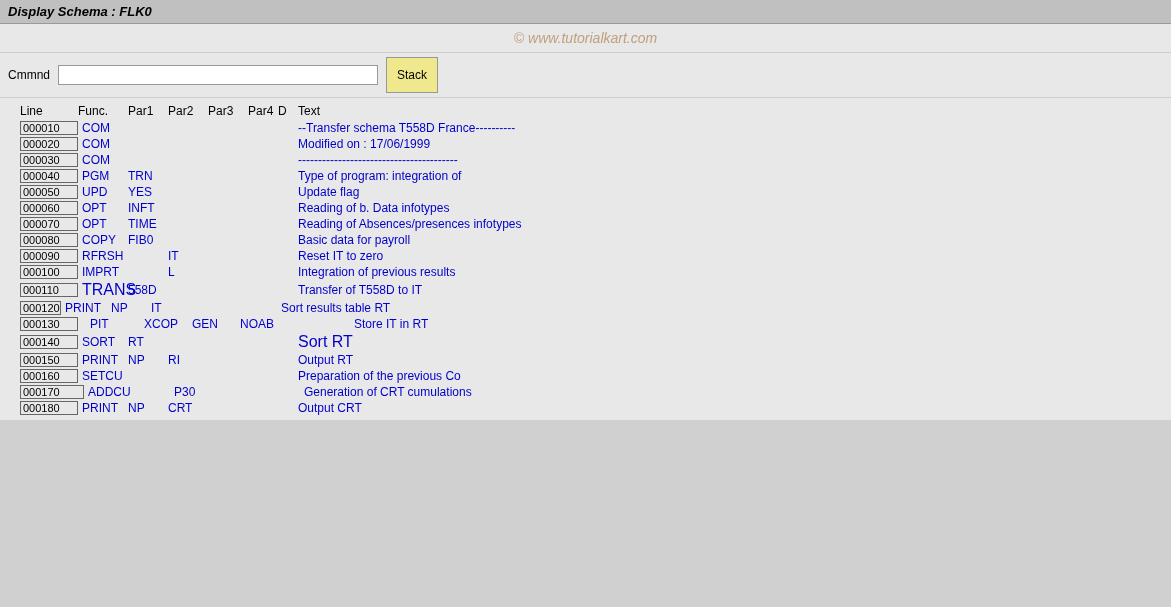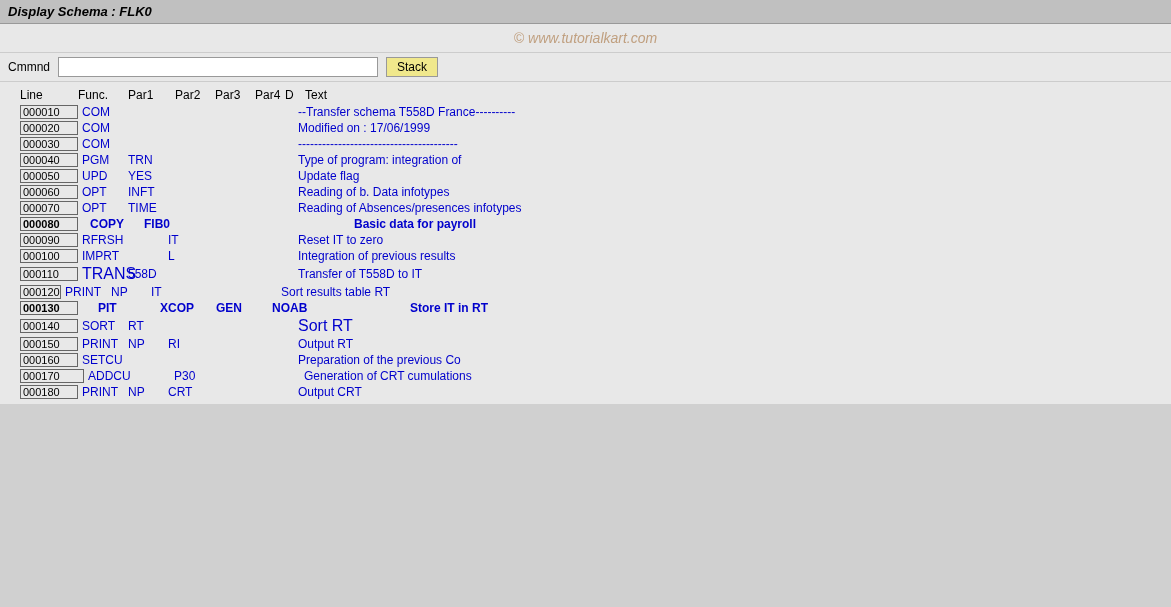--- a/index.html
+++ b/index.html
@@ -19,29 +19,29 @@
   <span style="display:block; background-color:#c0c0c0; padding:4px 8px; font-style:italic; font-weight:bold; font-size:13px; border-bottom:1px solid #999;">Display Schema : FLK0</span>
 </div>
 
 <div style="background-color:#e8e8e8; text-align:center; padding:6px; border-bottom:1px solid #ccc;">
   <span style="color:#c0a080; font-size:14px; font-style:italic;">© www.tutorialkart.com</span>
 </div>
 
 <div style="background-color:#e8e8e8; padding:4px 8px; display:flex; align-items:center; gap:8px; border-bottom:1px solid #ccc;">
   <label style="font-size:12px;">Cmmnd</label>
   <input type="text" style="width: 320px; height: 20px; border: 1px solid rgb(153, 153, 153); font-size: 12px; padding: 1px 4px;" value="">
-  <button style="background-color:#f0e88c; border:1px solid #999; padding:2px 10px; font-size:12px; cursor:pointer;">Stack</button>
+  <button style="background-color:#f0e88c; border:1px solid #999; padding:10px 10px; font-size:12px; cursor:pointer;">Stack</button>
 </div>
 
 <div style="background-color:#e8e8e8; padding:4px 20px;">
   <div style="display:flex; gap:0; padding:2px 0; font-size:12px; font-weight:normal;">
     <span style="width:58px;">Line</span>
     <span style="width:50px;">Func.</span>
     <span style="width:40px;">Par1</span>
-    <span style="width:40px;margin-left:7px;">Par2</span>
+    <span style="width:40px;">Par2</span>
     <span style="width:40px;">Par3</span>
     <span style="width:30px;">Par4</span>
     <span style="width:20px;">D</span>
     <span style="flex:1;">Text</span>
   </div>
   <div id="rows-container">
       <div style="display: flex; align-items: center; gap: 0px; padding: 1px 0px; font-size: 12px;">
         <span style="width: 58px; border: 1px solid rgb(102, 102, 102); padding: 0px 2px; font-size: 11px; color: rgb(0, 0, 0); background: rgb(232, 232, 232);">000010</span>
         <span style="width: 50px; color: rgb(0, 0, 204); padding-left: 4px; font-size: 12px;">COM</span>
         <span style="width: 40px; color: rgb(0, 0, 204); font-size: 12px;"></span>
@@ -104,21 +104,21 @@
       <div style="display: flex; align-items: center; gap: 0px; padding: 1px 0px; font-size: 12px;">
         <span style="width: 58px; border: 1px solid rgb(102, 102, 102); padding: 0px 2px; font-size: 11px; color: rgb(0, 0, 0); background: rgb(232, 232, 232);">000070</span>
         <span style="width: 50px; color: rgb(0, 0, 204); padding-left: 4px; font-size: 12px;">OPT</span>
         <span style="width: 40px; color: rgb(0, 0, 204); font-size: 12px;">TIME</span>
         <span style="width: 40px; color: rgb(0, 0, 204); font-size: 12px;"></span>
         <span style="width: 40px; color: rgb(0, 0, 204); font-size: 12px;"></span>
         <span style="width: 30px; color: rgb(0, 0, 204); font-size: 12px;"></span>
         <span style="width: 20px; color: rgb(0, 0, 204); font-size: 12px;"></span>
         <span style="flex: 1 1 0%; color: rgb(0, 0, 204); font-size: 12px;">Reading of Absences/presences infotypes</span>
       </div>
-      <div style="display: flex; align-items: center; gap: 8px; padding: 1px 0px; font-size: 12px; font-weight: bold;">
+      <div style="display: flex; align-items: center; gap: 0px; padding: 1px 0px; font-size: 12px;">
         <span style="width: 58px; border: 1px solid rgb(102, 102, 102); padding: 0px 2px; font-size: 11px; color: rgb(0, 0, 0); background: rgb(232, 232, 232);">000080</span>
         <span style="width: 50px; color: rgb(0, 0, 204); padding-left: 4px; font-size: 12px;">COPY</span>
         <span style="width: 40px; color: rgb(0, 0, 204); font-size: 12px;">FIB0</span>
         <span style="width: 40px; color: rgb(0, 0, 204); font-size: 12px;"></span>
         <span style="width: 40px; color: rgb(0, 0, 204); font-size: 12px;"></span>
         <span style="width: 30px; color: rgb(0, 0, 204); font-size: 12px;"></span>
         <span style="width: 20px; color: rgb(0, 0, 204); font-size: 12px;"></span>
         <span style="flex: 1 1 0%; color: rgb(0, 0, 204); font-size: 12px;">Basic data for payroll</span>
       </div>
       <div style="display: flex; align-items: center; gap: 0px; padding: 1px 0px; font-size: 12px;">
@@ -154,21 +154,21 @@
       <div style="display: flex; align-items: center; gap: 0px; padding: 1px 0px; font-size: 12px;">
         <span style="width: 41px; border: 1px solid rgb(102, 102, 102); padding: 0px 2px; font-size: 11px; color: rgb(0, 0, 0); background: rgb(232, 232, 232);">000120</span>
         <span style="width: 50px; color: rgb(0, 0, 204); padding-left: 4px; font-size: 12px;">PRINT</span>
         <span style="width: 40px; color: rgb(0, 0, 204); font-size: 12px;">NP</span>
         <span style="width: 40px; color: rgb(0, 0, 204); font-size: 12px;">IT</span>
         <span style="width: 40px; color: rgb(0, 0, 204); font-size: 12px;"></span>
         <span style="width: 30px; color: rgb(0, 0, 204); font-size: 12px;"></span>
         <span style="width: 20px; color: rgb(0, 0, 204); font-size: 12px;"></span>
         <span style="flex: 1 1 0%; color: rgb(0, 0, 204); font-size: 12px;">Sort results table RT</span>
       </div>
-      <div style="display: flex; align-items: flex-start; gap: 16px; padding: 1px 0px; font-size: 12px; font-weight: bold;">
+      <div style="display: flex; align-items: flex-start; gap: 8px; padding: 1px 0px; font-size: 12px;">
         <span style="width: 58px; border: 1px solid rgb(102, 102, 102); padding: 0px 2px; font-size: 11px; color: rgb(0, 0, 0); background: rgb(232, 232, 232);">000130</span>
         <span style="width: 50px; color: rgb(0, 0, 204); padding-left: 4px; font-size: 12px;">PIT</span>
         <span style="width: 40px; color: rgb(0, 0, 204); font-size: 12px;">XCOP</span>
         <span style="width: 40px; color: rgb(0, 0, 204); font-size: 12px;">GEN</span>
         <span style="width: 40px; color: rgb(0, 0, 204); font-size: 12px;">NOAB</span>
         <span style="width: 30px; color: rgb(0, 0, 204); font-size: 12px;"></span>
         <span style="width: 20px; color: rgb(0, 0, 204); font-size: 12px;"></span>
         <span style="flex: 1 1 0%; color: rgb(0, 0, 204); font-size: 12px;">Store IT in RT</span>
       </div>
       <div style="display: flex; align-items: center; gap: 0px; padding: 1px 0px; font-size: 12px;">

